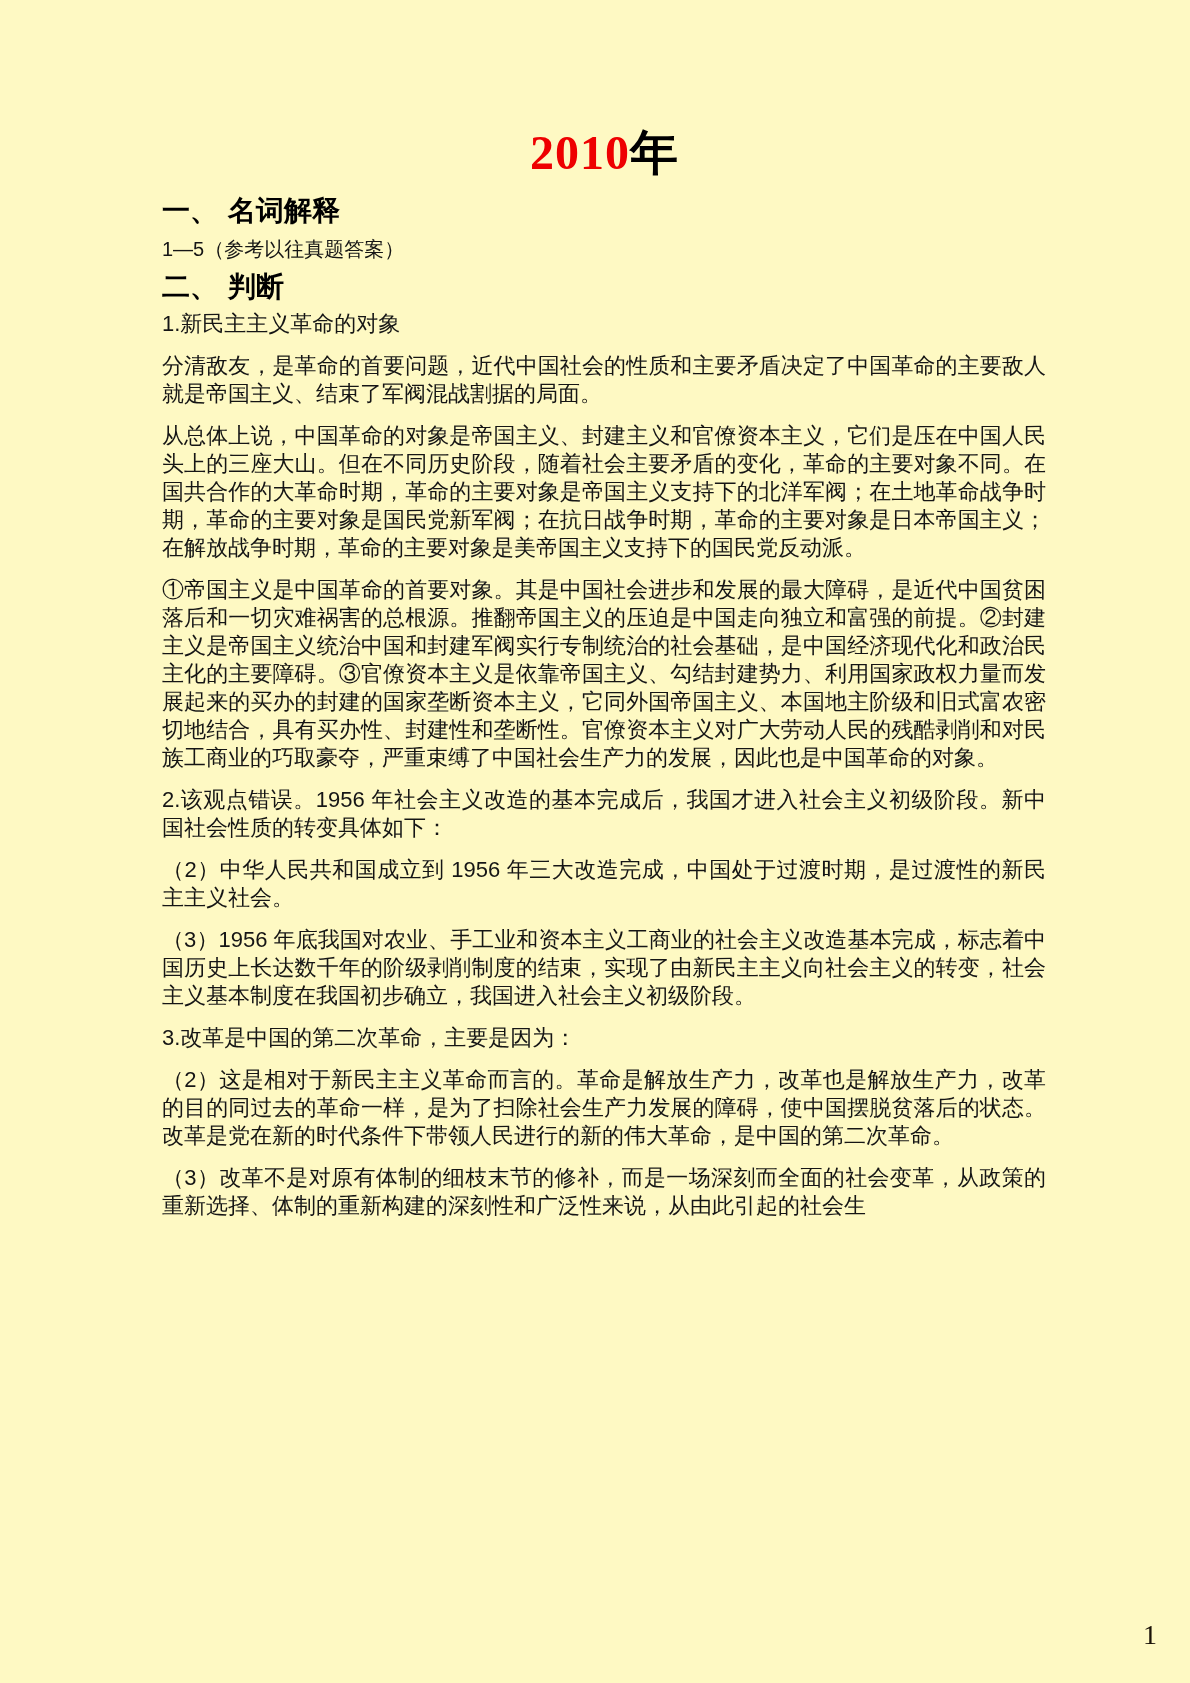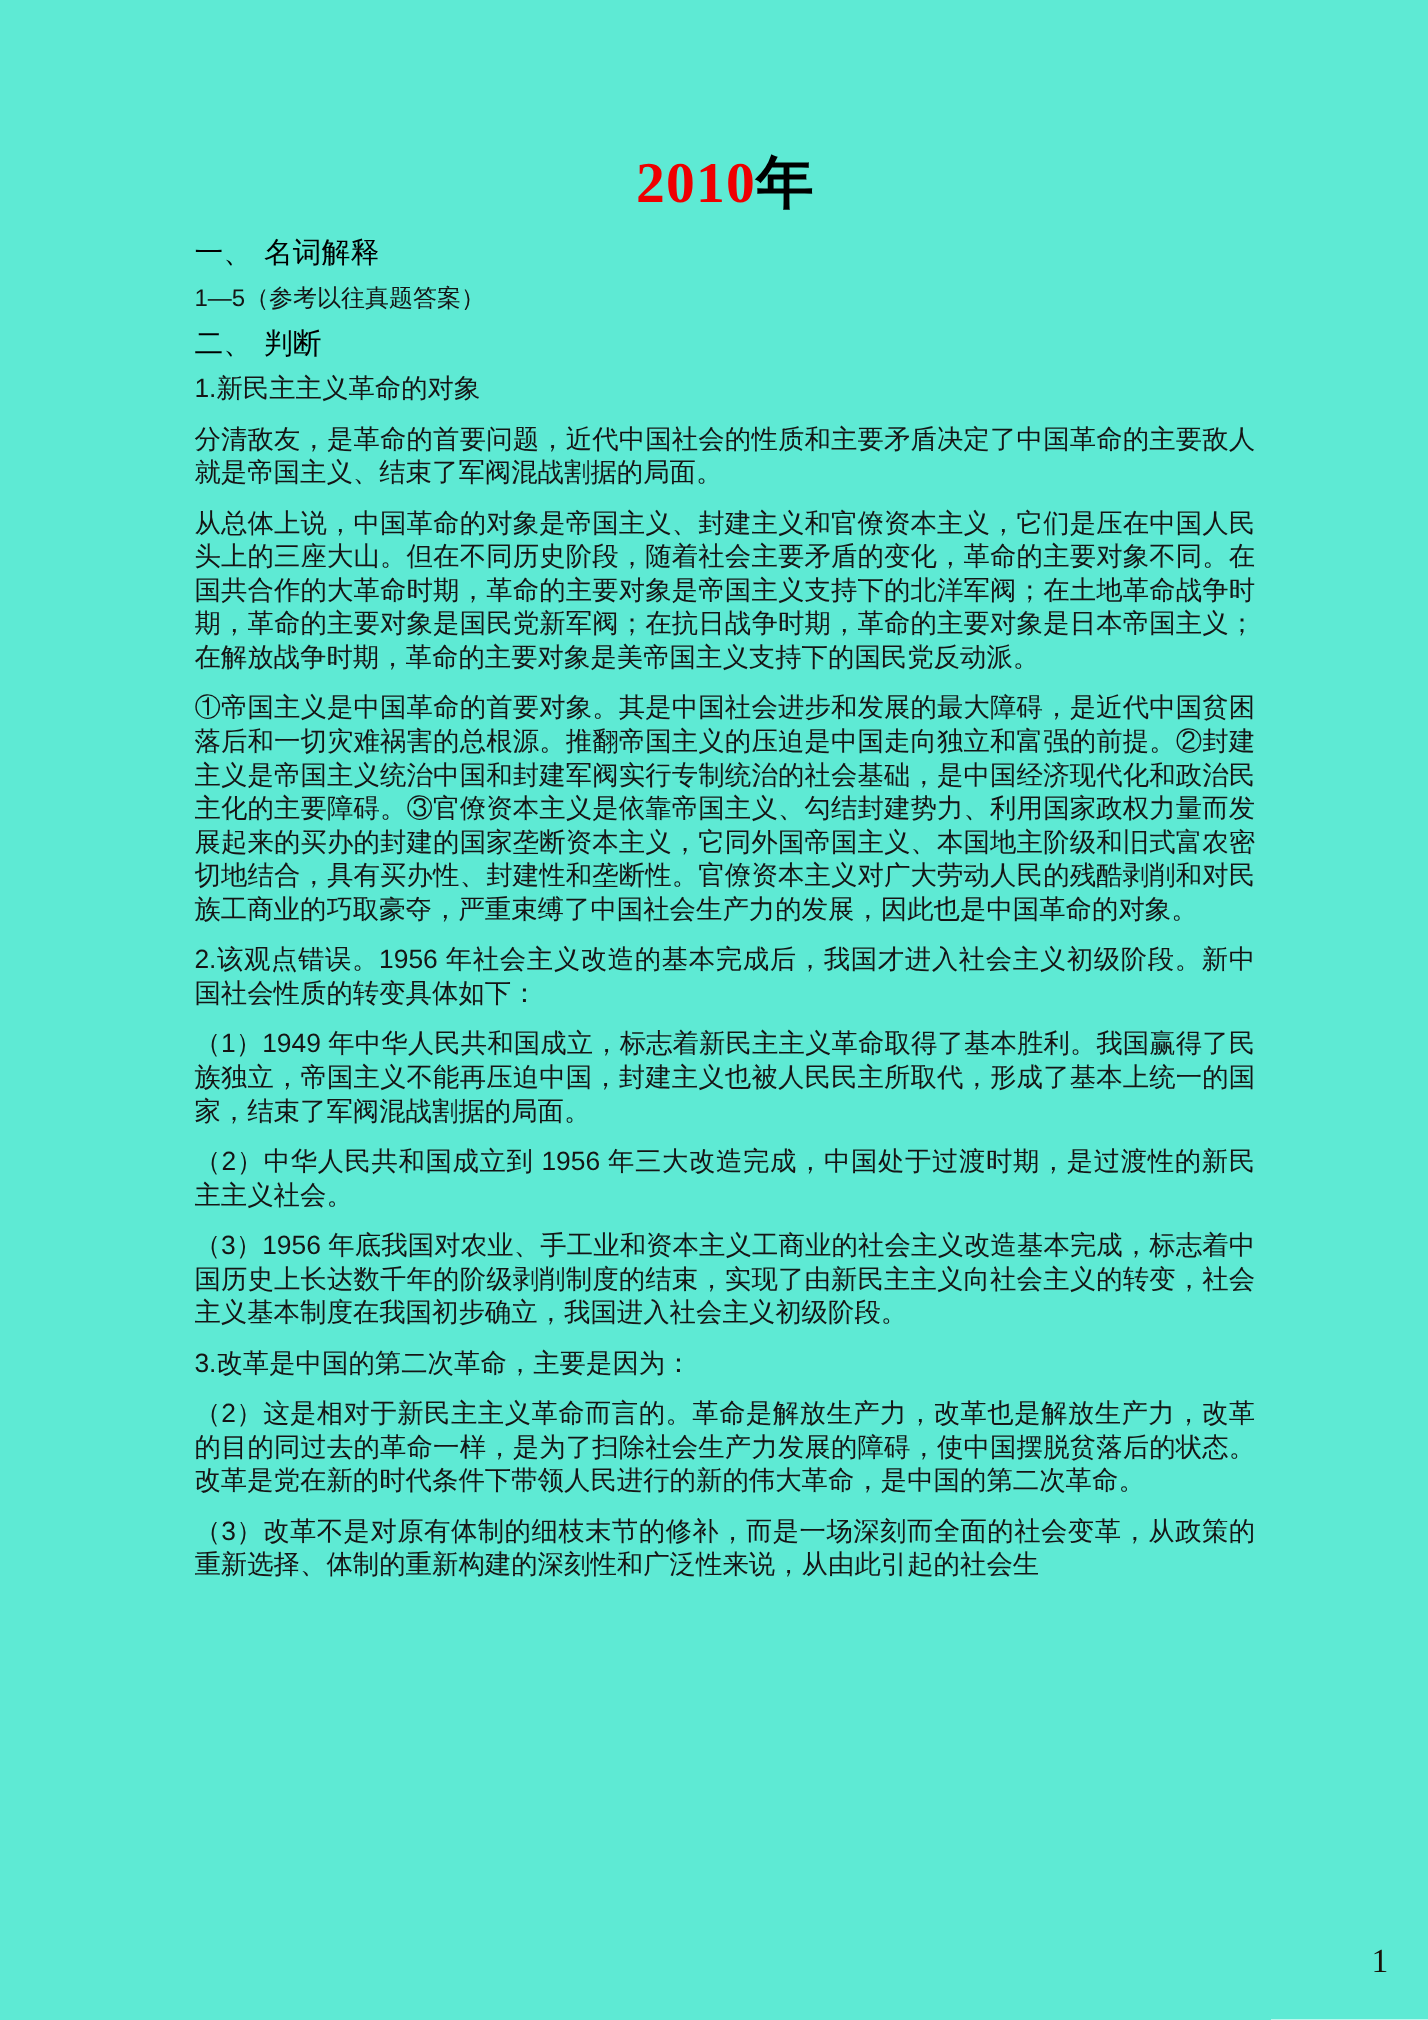--- a/index.html
+++ b/index.html
@@ -32,23 +32,23 @@
   }
   .doc-title .year {
     font-family: "Liberation Serif", serif;
     letter-spacing: 1px;
   }
   .doc-title .year-suffix {
     color: #000000;
   }
   .heading {
     margin: 0 0 8px 0;
-    font-size: 24px;
+    font-size: 28px;
     line-height: 30px;
-    font-weight: normal;
+    font-weight: bold;
     color: #000000;
   }
   .heading .prefix {
     margin-right: 10px;
   }
   .note-line {
     margin: 0 0 8px 0;
     font-size: 20px;
     line-height: 30px;
   }
@@ -70,38 +70,37 @@
     top: 1618px;
     font-family: "Liberation Serif", serif;
     font-size: 28px;
     line-height: 34px;
     color: #1a1208;
   }
 </style>
 </head>
 <body>
 
-<div class="page" style="background: #5eead4; color: rgb(21, 21, 21);">
+<div class="page" style="background: #fef9c3; color: rgb(21, 21, 21);">
 
   <div class="content">
 
     <h1 class="doc-title"><span class="year" style="color: rgb(238, 0, 0);">2010</span><span class="year-suffix">年</span></h1>
 
     <p class="heading"><span class="prefix">一、</span><span>名词解释</span></p>
 
     <p class="note-line">1—5（参考以往真题答案）</p>
 
     <p class="heading"><span class="prefix">二、</span><span>判断</span></p>
 
     <p class="body-para">1.新民主主义革命的对象</p>
     <p class="body-para">分清敌友，是革命的首要问题，近代中国社会的性质和主要矛盾决定了中国革命的主要敌人就是帝国主义、结束了军阀混战割据的局面。</p>
     <p class="body-para">从总体上说，中国革命的对象是帝国主义、封建主义和官僚资本主义，它们是压在中国人民头上的三座大山。但在不同历史阶段，随着社会主要矛盾的变化，革命的主要对象不同。在国共合作的大革命时期，革命的主要对象是帝国主义支持下的北洋军阀；在土地革命战争时期，革命的主要对象是国民党新军阀；在抗日战争时期，革命的主要对象是日本帝国主义；在解放战争时期，革命的主要对象是美帝国主义支持下的国民党反动派。</p>
     <p class="body-para">①帝国主义是中国革命的首要对象。其是中国社会进步和发展的最大障碍，是近代中国贫困落后和一切灾难祸害的总根源。推翻帝国主义的压迫是中国走向独立和富强的前提。②封建主义是帝国主义统治中国和封建军阀实行专制统治的社会基础，是中国经济现代化和政治民主化的主要障碍。③官僚资本主义是依靠帝国主义、勾结封建势力、利用国家政权力量而发展起来的买办的封建的国家垄断资本主义，它同外国帝国主义、本国地主阶级和旧式富农密切地结合，具有买办性、封建性和垄断性。官僚资本主义对广大劳动人民的残酷剥削和对民族工商业的巧取豪夺，严重束缚了中国社会生产力的发展，因此也是中国革命的对象。</p>
     <p class="body-para">2.该观点错误。1956 年社会主义改造的基本完成后，我国才进入社会主义初级阶段。新中国社会性质的转变具体如下：</p>
-    <p class="body-para">（1）1949 年中华人民共和国成立，标志着新民主主义革命取得了基本胜利。我国赢得了民族独立，帝国主义不能再压迫中国，封建主义也被人民民主所取代，形成了基本上统一的国家，结束了军阀混战割据的局面。</p>
     <p class="body-para">（2）中华人民共和国成立到 1956 年三大改造完成，中国处于过渡时期，是过渡性的新民主主义社会。</p>
     <p class="body-para">（3）1956 年底我国对农业、手工业和资本主义工商业的社会主义改造基本完成，标志着中国历史上长达数千年的阶级剥削制度的结束，实现了由新民主主义向社会主义的转变，社会主义基本制度在我国初步确立，我国进入社会主义初级阶段。</p>
     <p class="body-para">3.改革是中国的第二次革命，主要是因为：</p>
     <p class="body-para">（2）这是相对于新民主主义革命而言的。革命是解放生产力，改革也是解放生产力，改革的目的同过去的革命一样，是为了扫除社会生产力发展的障碍，使中国摆脱贫落后的状态。改革是党在新的时代条件下带领人民进行的新的伟大革命，是中国的第二次革命。</p>
     <p class="body-para">（3）改革不是对原有体制的细枝末节的修补，而是一场深刻而全面的社会变革，从政策的重新选择、体制的重新构建的深刻性和广泛性来说，从由此引起的社会生</p>
 
   </div>
 
   <div class="page-number">1</div>
 

